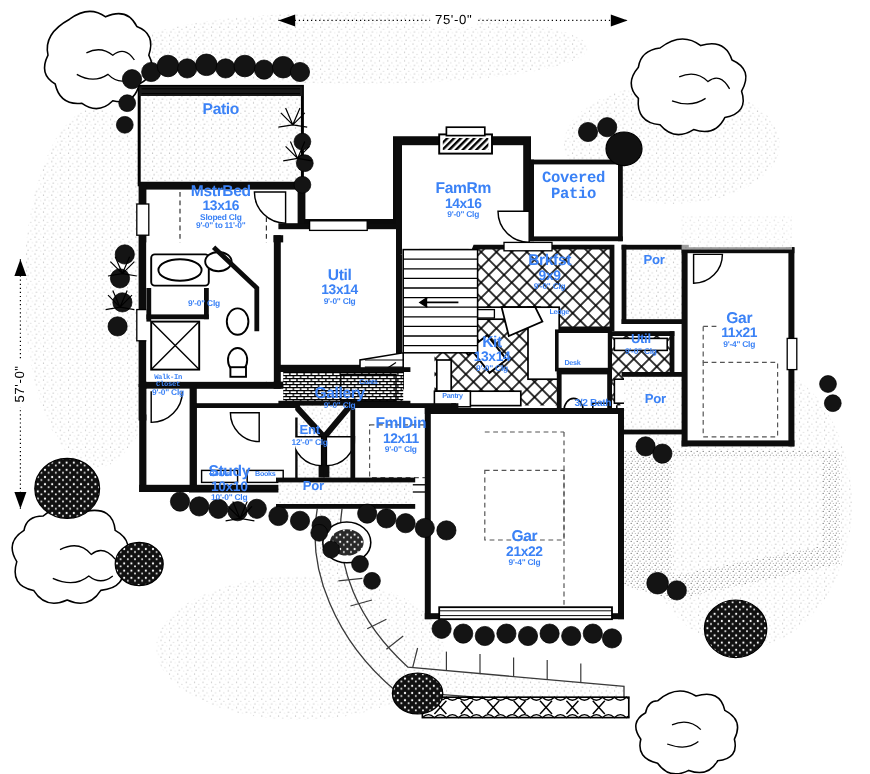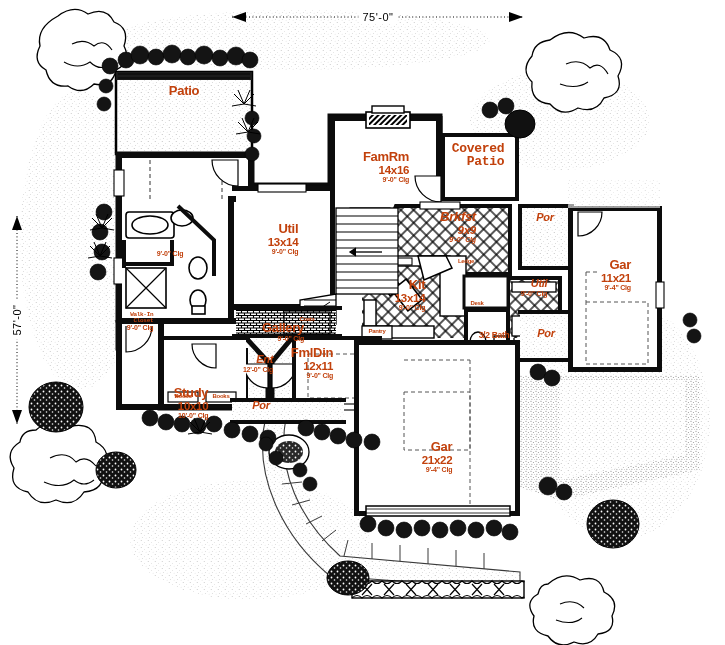--- a/index.html
+++ b/index.html
@@ -20,22 +20,22 @@
   svg.layer {
     position: absolute;
     left: 0;
     top: 0;
     width: 725px;
     height: 645px;
   }
   
   .lbl {
     position: absolute;
-    text-align: right;
-    color: #c2410c;
+    text-align: center;
+    color: #3b82f6;
     line-height: 1.05;
     white-space: nowrap;
     transform: translateX(-50%);
     pointer-events: none;
   }
   .lbl .rname {
     display: block;
     font-size: 13px;
     font-weight: 700;
     letter-spacing: -0.3px;
@@ -45,21 +45,21 @@
     font-size: 11.5px;
     font-weight: 700;
     letter-spacing: -0.3px;
   }
   .lbl .rclg {
     display: block;
     font-size: 7px;
     font-weight: 700;
     letter-spacing: -0.2px;
   }
-  .lbl.sm .rname { font-size: 11px; font-style: italic; }
+  .lbl.sm .rname { font-size: 11px; }
   .lbl.xs .rname { font-size: 8.5px; }
   .lbl.tiny .rname { font-size: 6px; font-weight: 700; }
   .lbl.two .rname { line-height: 1.0; font-family: Liberation Mono, monospace; }
 
   .dimtext {
     position: absolute;
     font-size: 11px;
     font-weight: 400;
     color: #000;
     background: #fff;
@@ -608,20 +608,26 @@
     </g>
   </svg>
 
   <div class="dimtext horiz" style="left:378px; top:17px;">75'-0"</div>
   <div class="dimtext vert" style="left:17px; top:320px;">57'-0"</div>
 
   <div class="lbl" style="left:184px; top:84px;">
     <span class="rname">Patio</span>
   </div>
 
+  <div class="lbl" style="left:184px; top:152px;">
+    <span class="rname">MstrBed</span>
+    <span class="rdim">13x16</span>
+    <span class="rclg">Sloped Clg</span>
+    <span class="rclg">9'-0" to 11'-0"</span>
+  </div>
 
   <div class="lbl" style="left:170px; top:250px;">
     <span class="rclg">9'-0" Clg</span>
   </div>
 
   <div class="lbl tiny two" style="left:140px; top:312px;">
     <span class="rname">Walk-In</span>
     <span class="rname">Closet</span>
     <span class="rclg">9'-0" Clg</span>
   </div>
@@ -636,21 +642,21 @@
     <span class="rname">FamRm</span>
     <span class="rdim">14x16</span>
     <span class="rclg">9'-0" Clg</span>
   </div>
 
   <div class="lbl two" style="left:478px; top:142px;">
     <span class="rname">Covered</span>
     <span class="rname">Patio</span>
   </div>
 
-  <div class="lbl" style="left:458px; top:210px;font-style:italic;">
+  <div class="lbl" style="left:458px; top:210px;">
     <span class="rname">Brkfst</span>
     <span class="rdim">9x9</span>
     <span class="rclg">9'-0" Clg</span>
   </div>
 
   <div class="lbl" style="left:410px; top:278px;">
     <span class="rname">Kit</span>
     <span class="rdim">13x14</span>
     <span class="rclg">9'-0" Clg</span>
   </div>
@@ -675,21 +681,21 @@
   <div class="lbl" style="left:283px; top:300px;margin-top:21px;">
     <span class="rname">Gallery</span>
     <span class="rclg">9'-0" Clg</span>
   </div>
 
   <div class="lbl sm" style="left:258px; top:354px;">
     <span class="rname">Ent</span>
     <span class="rclg">12'-0" Clg</span>
   </div>
 
-  <div class="lbl" style="left:312px; top:346px;">
+  <div class="lbl" style="left:334px; top:346px;">
     <span class="rname">FmlDin</span>
     <span class="rdim">12x11</span>
     <span class="rclg">9'-0" Clg</span>
   </div>
 
   <div class="lbl" style="left:191px; top:358px;margin-top:28px;">
     <span class="rname">Study</span>
     <span class="rdim">10x10</span>
     <span class="rclg">10'-0" Clg</span>
   </div>

